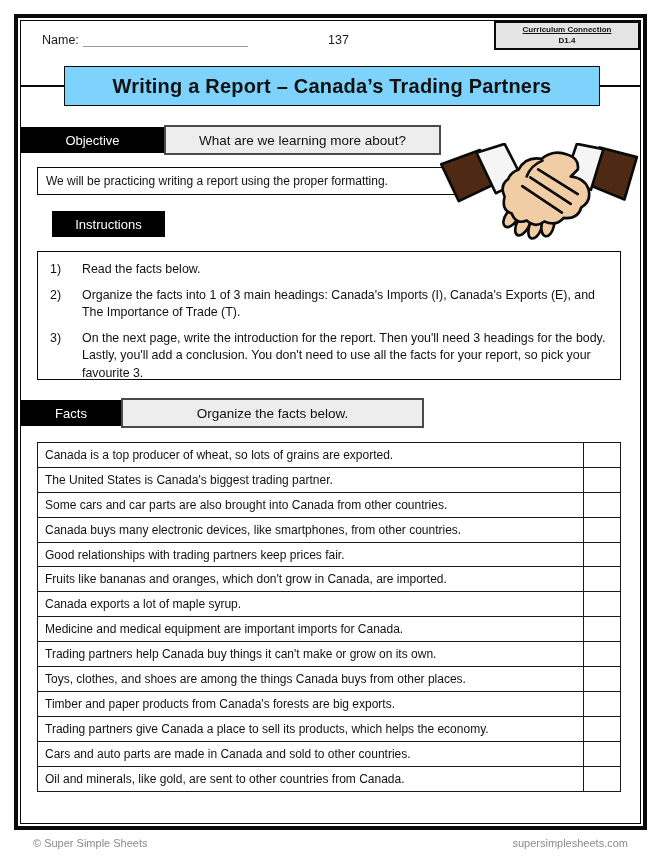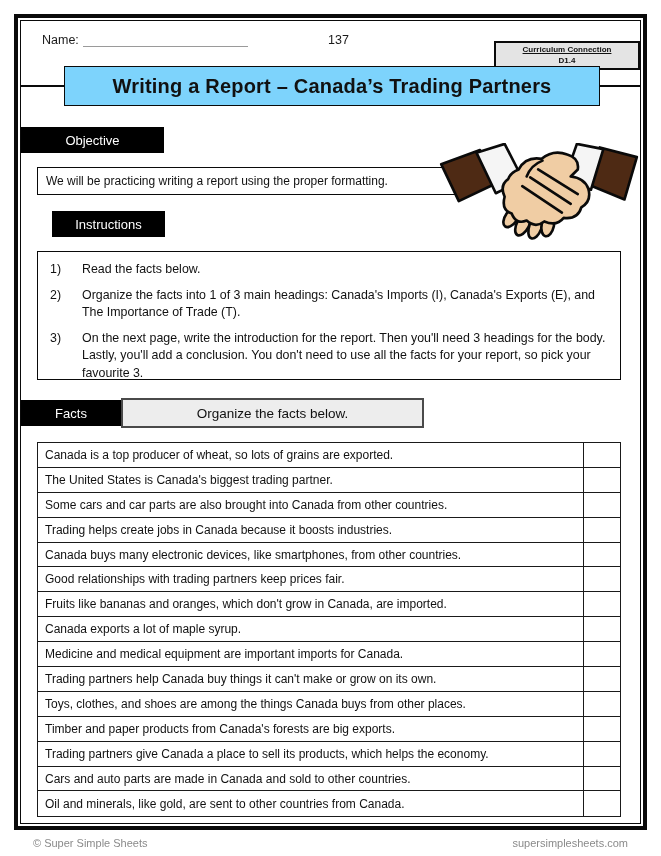--- a/index.html
+++ b/index.html
@@ -21,21 +21,21 @@
   .name-row { position: absolute; left: 11px; top: 12px; font-size: 12.5px; color: #1a1a1a; margin-left: 10px; }
   .name-line {
     display: inline-block; width: 165px; height: 13px;
     border-bottom: 1.2px solid #9a9a9a; margin-left: 4px; vertical-align: bottom;
   }
   .page-number {
     position: absolute; left: 16px; right: 0; top: 12px;
     text-align: center; font-size: 12.5px; color: #1a1a1a;
   }
   .curriculum-box {
-    position: absolute; left: 473px; top: 20px; width: 146px; height: 29px;
+    position: absolute; left: 473px; top: 0; width: 146px; height: 29px;
     background: #e4e4e4; border: 2px solid #0a0a0a;
     display: flex; flex-direction: column; align-items: center; justify-content: center;
     line-height: 1.3;
   }
   .curriculum-box .cc-title { font-size: 8px; font-weight: 700; text-decoration: underline; }
   .curriculum-box .cc-code  { font-size: 8px; font-weight: 700; }
 
   
   .title-rule { position: absolute; left: 0; right: 0; top: 64px; height: 1.5px; background: #0a0a0a; }
   .title-box {
@@ -118,20 +118,21 @@
       <div class="page-number">137</div>
       <div class="curriculum-box">
         <span class="cc-title">Curriculum Connection</span>
         <span class="cc-code">D1.4</span>
       </div>
 
       <div class="title-rule"></div>
       <div class="title-box">Writing a Report – Canada’s Trading Partners</div>
 
       <div class="section-label obj-label">Objective</div>
+      <div class="section-heading obj-heading">What are we learning more about?</div>
       <div class="objective-box">We will be practicing writing a report using the proper formatting.</div>
 
       <svg class="handshake" viewBox="0 0 230 118" aria-hidden="true">
 
         <path d="M4 24 L48 8 L66 46 L24 66 Z" fill="#4e2a14" stroke="#0a0a0a" stroke-width="3" stroke-linejoin="round"></path>
 
         <path d="M226 16 L184 5 L168 46 L212 64 Z" fill="#4e2a14" stroke="#0a0a0a" stroke-width="3" stroke-linejoin="round"></path>
 
         <path d="M44 11 L76 1 L97 42 L66 57 Z" fill="#f5f5f5" stroke="#0a0a0a" stroke-width="3" stroke-linejoin="round"></path>
 
@@ -179,24 +180,20 @@
         </div>
         <div class="fact-row">
           <div class="fact-text">The United States is Canada's biggest trading partner.</div>
           <div class="fact-answer"></div>
         </div>
         <div class="fact-row">
           <div class="fact-text">Some cars and car parts are also brought into Canada from other countries.</div>
           <div class="fact-answer"></div>
         </div>
         <div class="fact-row">
-          <div class="fact-text">Trading helps create jobs in Canada because it boosts industries.</div>
-          <div class="fact-answer"></div>
-        </div>
-        <div class="fact-row">
           <div class="fact-text">Canada buys many electronic devices, like smartphones, from other countries.</div>
           <div class="fact-answer"></div>
         </div>
         <div class="fact-row">
           <div class="fact-text">Good relationships with trading partners keep prices fair.</div>
           <div class="fact-answer"></div>
         </div>
         <div class="fact-row">
           <div class="fact-text">Fruits like bananas and oranges, which don't grow in Canada, are imported.</div>
           <div class="fact-answer"></div>

